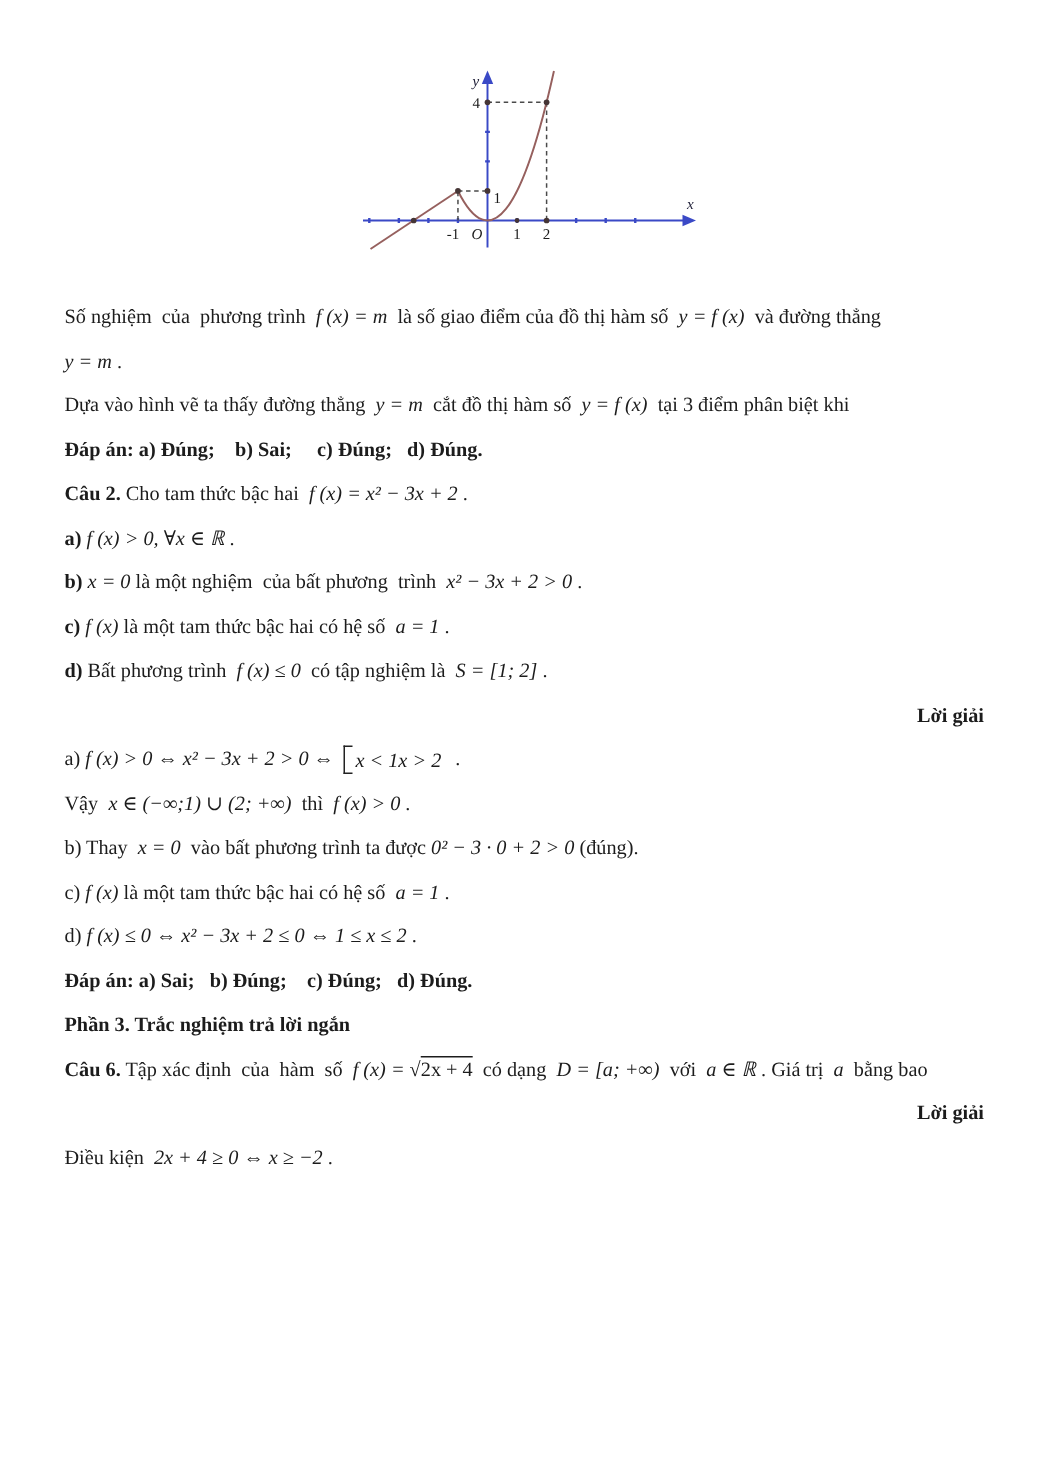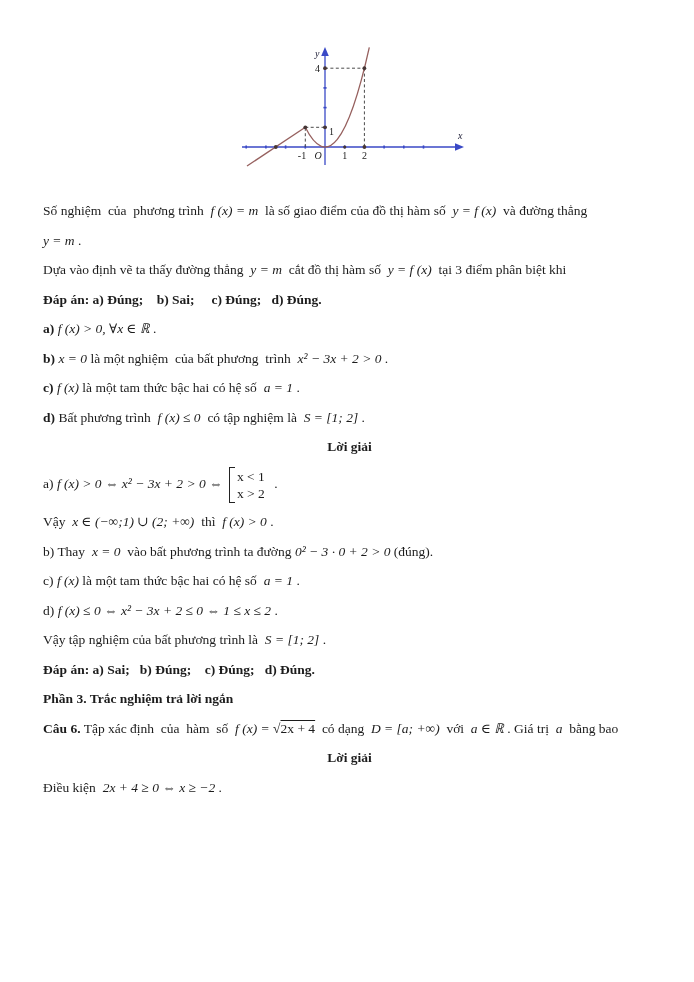--- a/index.html
+++ b/index.html
@@ -4,29 +4,29 @@
 <style>
   html,body{margin:0;padding:0;background:#e8e8e8;}
   .page{
     width:694px;height:982px;background:#ffffff;position:relative;
     font-family:"Liberation Serif","DejaVu Serif",serif;
     color:#1c1c1c;overflow:hidden;margin:0 auto;
   }
   .figure{width:232px;height:127px;margin:0 auto;padding-top:44px;padding-left:10px;}
   .doc{margin:30px 38px 0 43px;font-size:13.5px;}
   .line{line-height:20px;margin-bottom:9.5px;min-height:20px;white-space:pre-wrap;}
-  .line.center{text-align:center;}
+  .line.center{text-align:right;}
   .p{font-style:normal;}
   .b{font-weight:bold;}
   .m{font-style:italic;}
   .sq{text-decoration:overline;}
   .cases{
-    display:inline-flex;flex-direction:column;position:relative;
+    display:inline-flex;flex-direction:row;position:relative;
     margin:0 3px;padding:1px 3px 1px 8px;line-height:17px;
-    vertical-align:middle;
+    vertical-align:middle;font-style:italic;
   }
   .cases::before{
     content:"";position:absolute;left:0;top:0;bottom:0;width:5px;
     border:1.4px solid #222;border-right:none;
   }
   svg text{font-family:"Liberation Serif","DejaVu Serif",serif;}
 </style>
 </head>
 <body>
 
@@ -81,33 +81,33 @@
       <text x="66" y="115" font-size="10" text-anchor="middle" fill="#1c1c1c">-1</text>
       <text x="82" y="115" font-size="10" font-style="italic" text-anchor="middle" fill="#1c1c1c">O</text>
       <text x="108.7" y="115" font-size="10" text-anchor="middle" fill="#1c1c1c">1</text>
       <text x="128.4" y="115" font-size="10" text-anchor="middle" fill="#1c1c1c">2</text>
     </svg>
   </div>
 
   <div class="doc">
       <div class="line"><span class="p">Số nghiệm  của  phương trình  </span><span class="m">f (x) = m</span><span class="p">  là số giao điểm của đồ thị hàm số  </span><span class="m">y = f (x)</span><span class="p">  và đường thẳng</span></div>
       <div class="line"><span class="m">y = m</span><span class="p"> .</span></div>
-      <div class="line"><span class="p">Dựa vào định vẽ ta thấy đường thẳng  </span><span class="m">y = m</span><span class="p">  cắt đồ thị hàm số  </span><span class="m">y = f (x)</span><span class="p">  tại 3 điểm phân biệt khi</span></div>
+      <div class="line"><span class="p">Dựa vào hình vẽ ta thấy đường thẳng  </span><span class="m">y = m</span><span class="p">  cắt đồ thị hàm số  </span><span class="m">y = f (x)</span><span class="p">  tại 3 điểm phân biệt khi</span></div>
       <div class="line"><span class="b">Đáp án: a) Đúng;    b) Sai;     c) Đúng;   d) Đúng.</span></div>
+      <div class="line"><span class="b">Câu 2.</span><span class="p"> Cho tam thức bậc hai  </span><span class="m">f (x) = x² − 3x + 2</span><span class="p"> .</span></div>
       <div class="line"><span class="b">a) </span><span class="m">f (x) &gt; 0, ∀x ∈ ℝ</span><span class="p"> .</span></div>
       <div class="line"><span class="b">b) </span><span class="m">x = 0</span><span class="p"> là một nghiệm  của bất phương  trình  </span><span class="m">x² − 3x + 2 &gt; 0</span><span class="p"> .</span></div>
       <div class="line"><span class="b">c) </span><span class="m">f (x)</span><span class="p"> là một tam thức bậc hai có hệ số  </span><span class="m">a = 1</span><span class="p"> .</span></div>
       <div class="line"><span class="b">d) </span><span class="p">Bất phương trình  </span><span class="m">f (x) ≤ 0</span><span class="p">  có tập nghiệm là  </span><span class="m">S = [1; 2]</span><span class="p"> .</span></div>
       <div class="line center"><span class="b">Lời giải</span></div>
       <div class="line"><span class="p">a) </span><span class="m">f (x) &gt; 0 ⇔ x² − 3x + 2 &gt; 0 ⇔ </span><span class="cases"><span>x &lt; 1</span><span>x &gt; 2</span></span><span class="p"> .</span></div>
       <div class="line"><span class="p">Vậy  </span><span class="m">x ∈ (−∞;1) ∪ (2; +∞)</span><span class="p">  thì  </span><span class="m">f (x) &gt; 0</span><span class="p"> .</span></div>
-      <div class="line"><span class="p">b) Thay  </span><span class="m">x = 0</span><span class="p">  vào bất phương trình ta đường </span><span class="m">0² − 3 · 0 + 2 &gt; 0</span><span class="p"> (đúng).</span></div>
+      <div class="line"><span class="p">b) Thay  </span><span class="m">x = 0</span><span class="p">  vào bất phương trình ta được </span><span class="m">0² − 3 · 0 + 2 &gt; 0</span><span class="p"> (đúng).</span></div>
       <div class="line"><span class="p">c) </span><span class="m">f (x)</span><span class="p"> là một tam thức bậc hai có hệ số  </span><span class="m">a = 1</span><span class="p"> .</span></div>
       <div class="line"><span class="p">d) </span><span class="m">f (x) ≤ 0 ⇔ x² − 3x + 2 ≤ 0 ⇔ 1 ≤ x ≤ 2</span><span class="p"> .</span></div>
-      <div class="line"><span class="p">Vậy tập nghiệm của bất phương trình là  </span><span class="m">S = [1; 2]</span><span class="p"> .</span></div>
       <div class="line"><span class="b">Đáp án: a) Sai;   b) Đúng;    c) Đúng;   d) Đúng.</span></div>
       <div class="line"><span class="b">Phần 3. Trắc nghiệm trả lời ngắn</span></div>
       <div class="line"><span class="b">Câu 6.</span><span class="p"> Tập xác định  của  hàm  số  </span><span class="m">f (x) = √</span><span class="sq">2x + 4</span><span class="p">  có dạng  </span><span class="m">D = [a; +∞)</span><span class="p">  với  </span><span class="m">a ∈ ℝ</span><span class="p"> . Giá trị  </span><span class="m">a</span><span class="p">  bằng bao</span></div>
       <div class="line center"><span class="b">Lời giải</span></div>
       <div class="line"><span class="p">Điều kiện  </span><span class="m">2x + 4 ≥ 0 ⇔ x ≥ −2</span><span class="p"> .</span></div>
     </div>
 
 </div>
 
 </body></html>

